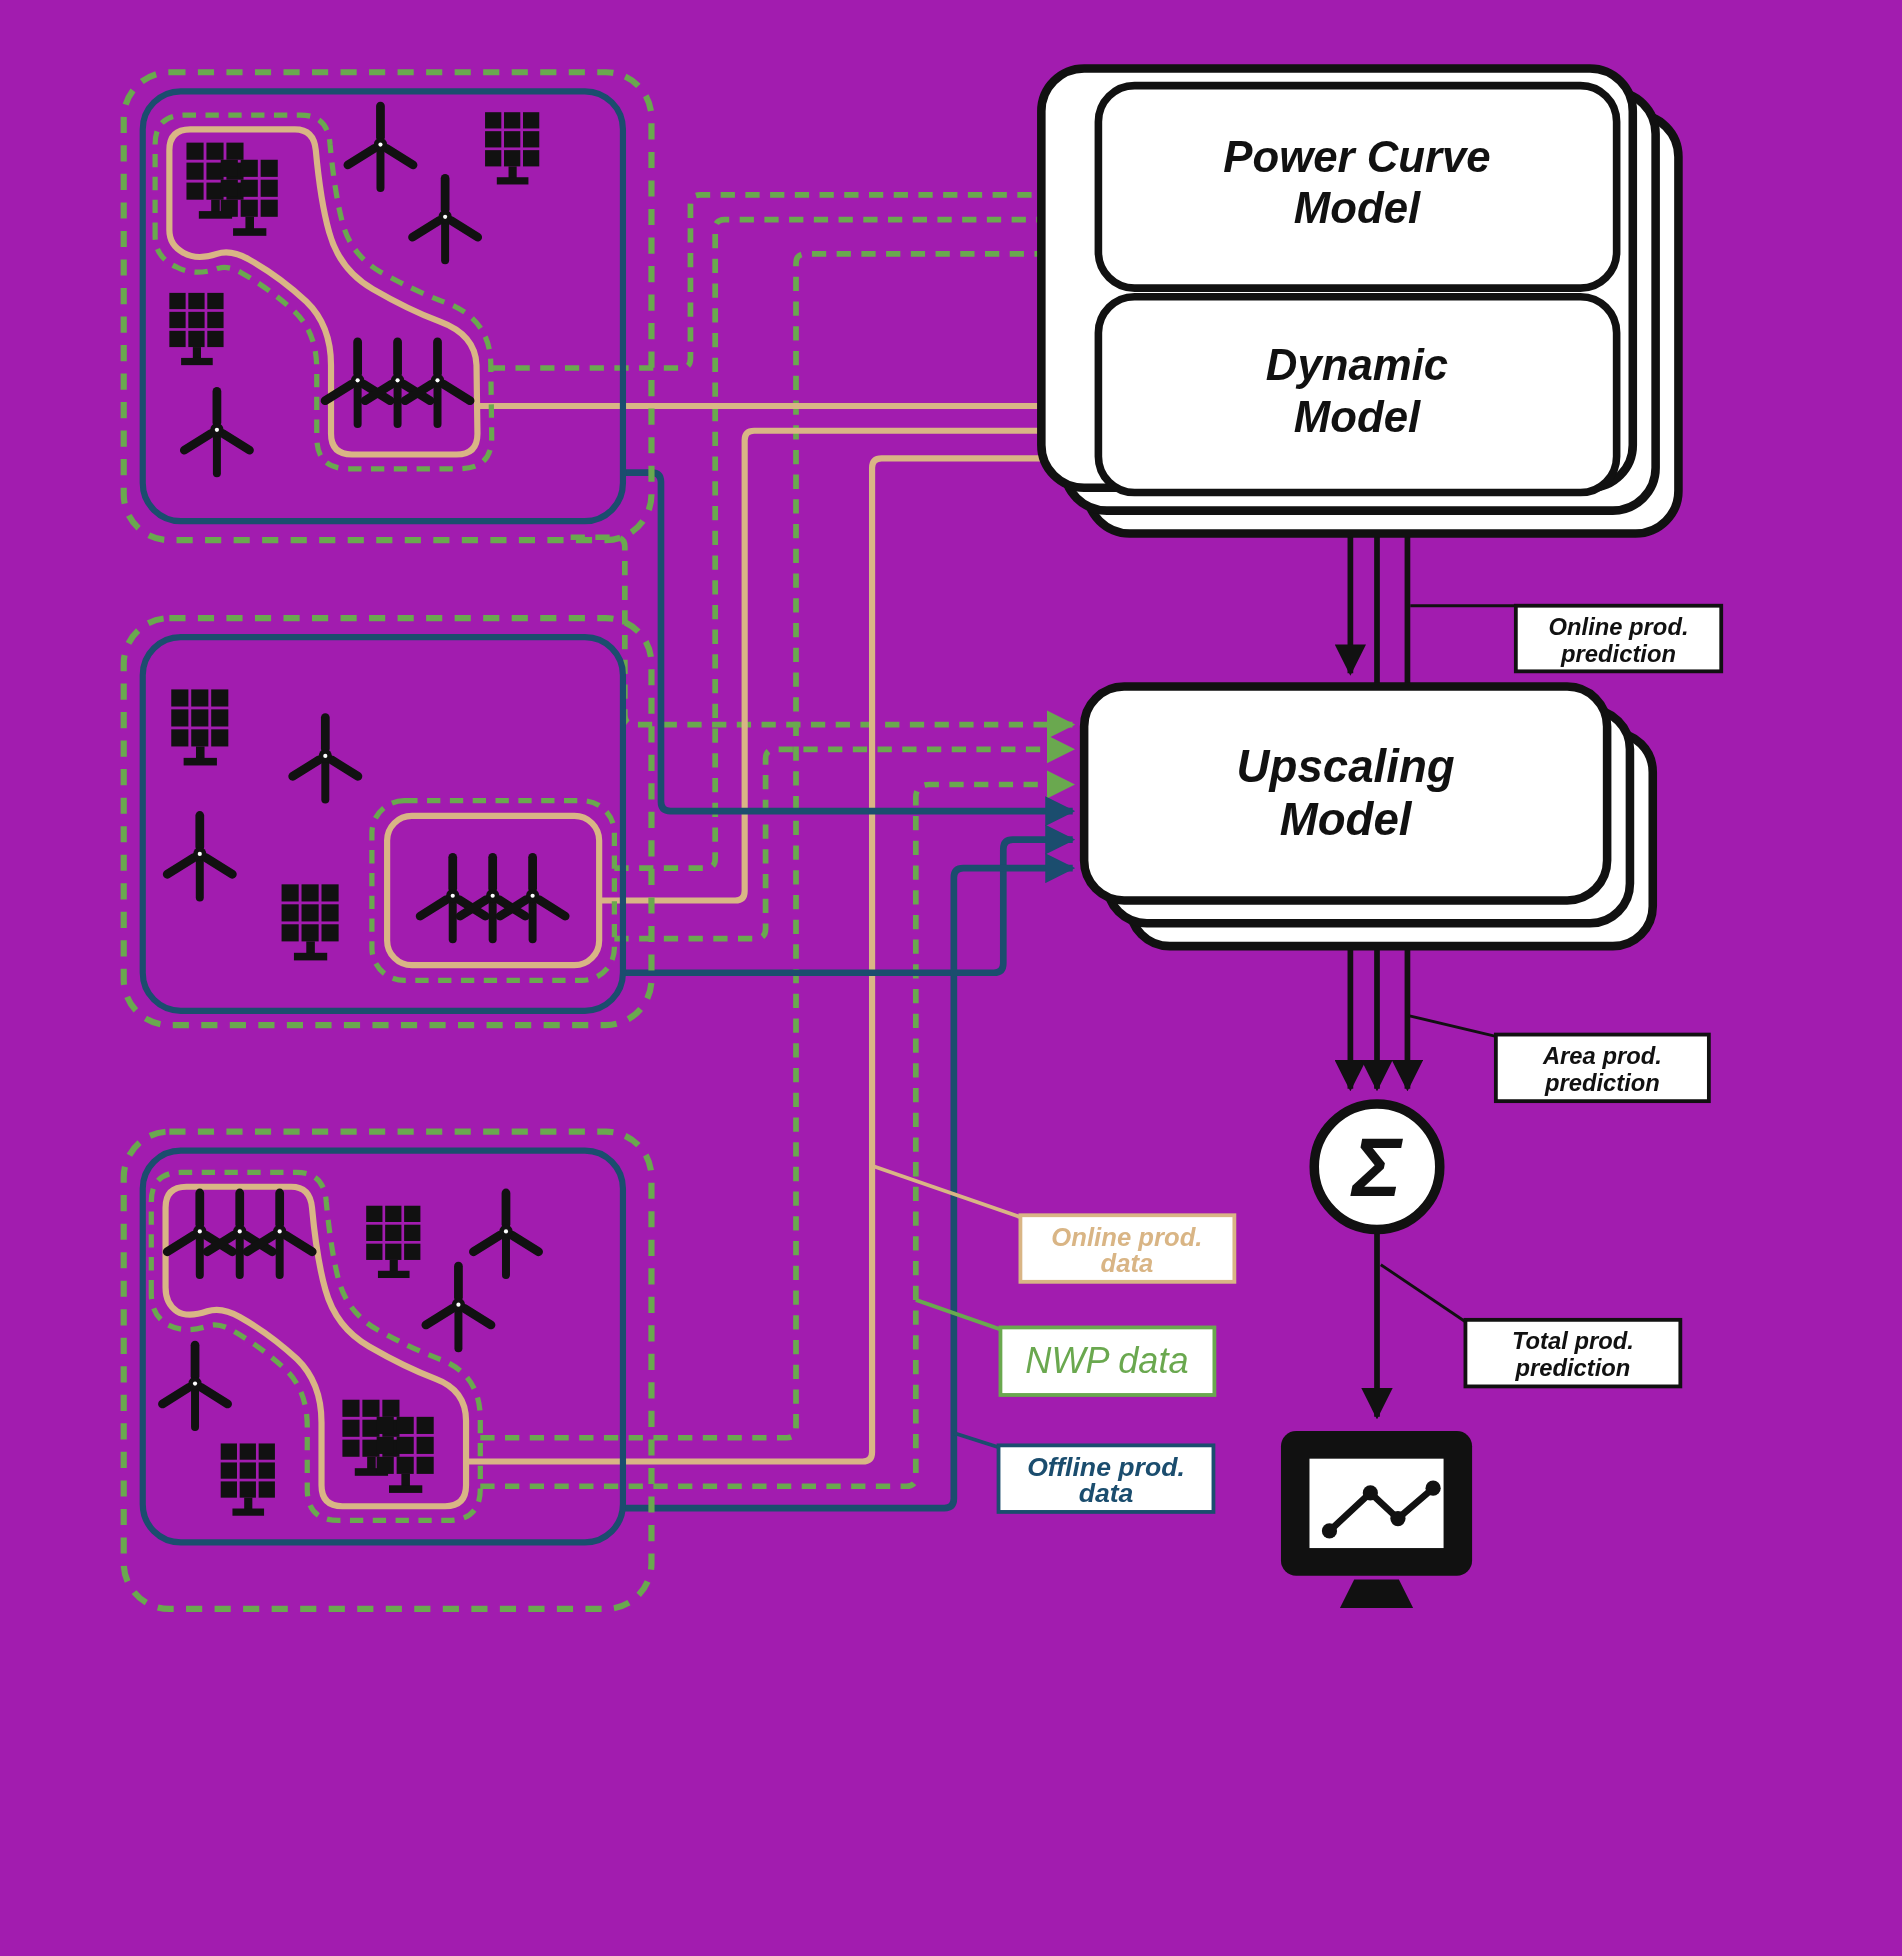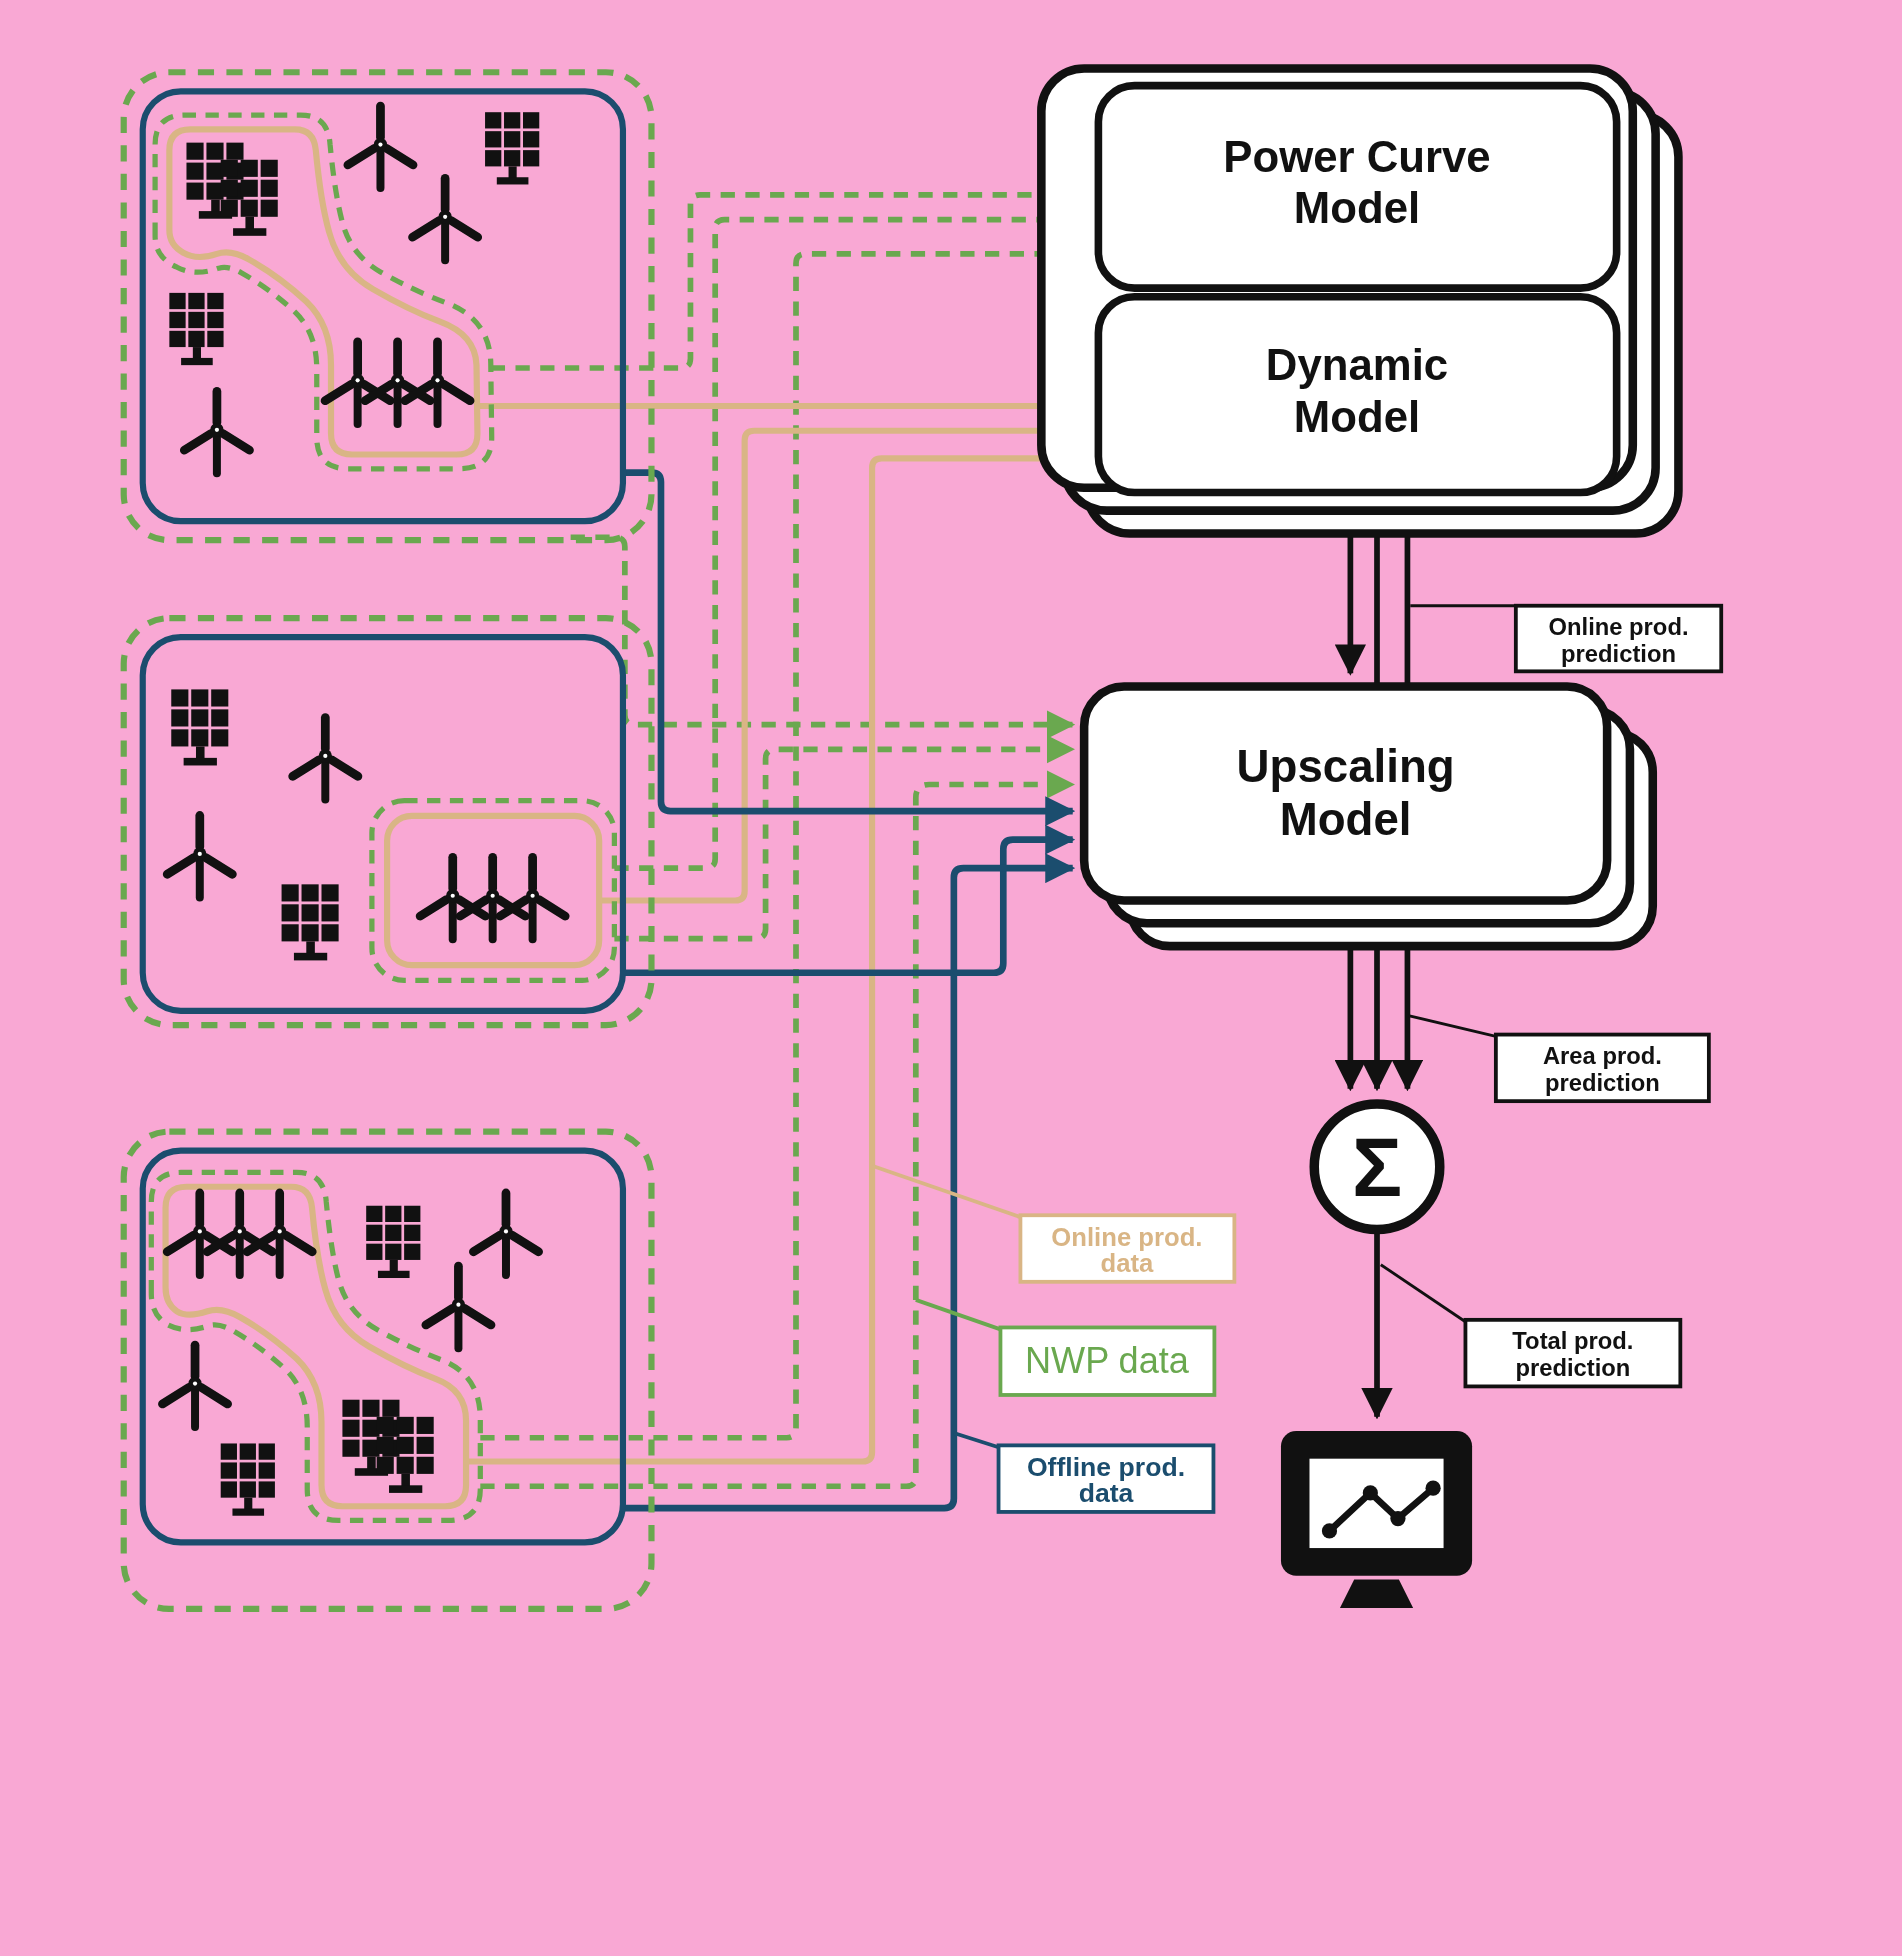--- a/index.html
+++ b/index.html
@@ -1,16 +1,16 @@
 <!DOCTYPE html>
 <html style="font-size:15px"><head>
 <meta charset="utf-8">
 <style>
   html,body{margin:0;padding:0;background:#ffffff;}
-  .page{width:1902px;height:1956px;position:relative;background:#f9a8d4;overflow:hidden;}
+  .page{width:1902px;height:1956px;position:relative;background:#a21caf;overflow:hidden;font-style:italic;}
   svg{position:absolute;top:0;left:0;font-family:"Liberation Sans",sans-serif;}
   text{fill:#111;}
   .title{font-size:46px;font-weight:bold;text-anchor:middle;}
   .title-ups{font-size:48px;font-weight:bold;text-anchor:middle;}
   .ann{font-size:25px;font-weight:bold;text-anchor:middle;}
   .leg-tan{font-size:27px;font-weight:bold;text-anchor:middle;fill:#d9b585;}
   .leg-green{font-size:38px;text-anchor:middle;fill:#6aa84f;}
   .leg-blue{font-size:28px;font-weight:bold;text-anchor:middle;fill:#1b4d6e;}
   .sigma{font-size:88px;font-weight:bold;text-anchor:middle;}
   .card{fill:#fff;stroke:#111;stroke-width:9;}

